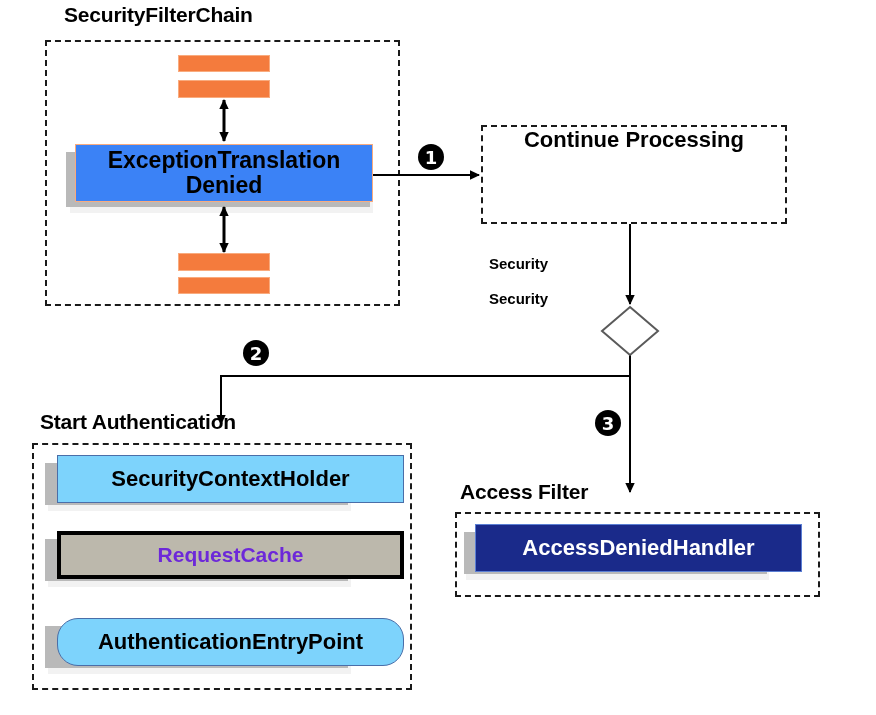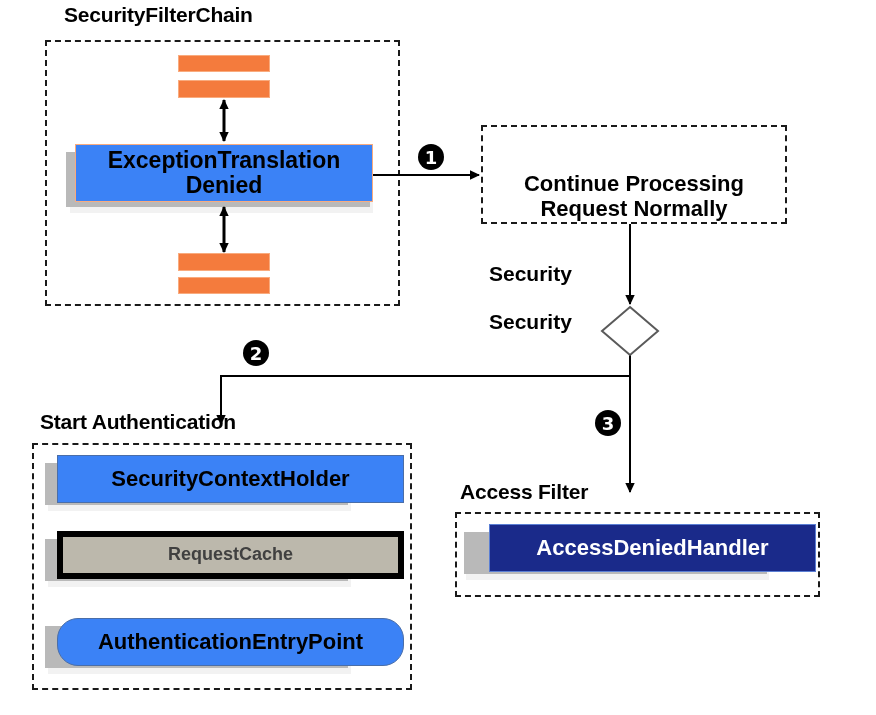--- a/index.html
+++ b/index.html
@@ -61,59 +61,58 @@
     background: #3b82f6;
     border: 1px solid #f9ab7e;
     color: #000000;
     font-size: 23px;
   }
   .node.orange-bar {
     background: #f47b3d;
     border: 1px solid #f9ab7e;
   }
   .node.blue {
-    background: #3b82f6;
+    background: #7dd3fc;
     border: 1px solid #4a6ea8;
     color: #000000;
     font-size: 22px;
   }
   .node.gray {
     background: #bcb8ac;
-    border: 6px solid #000000;
-    color: #404040;
-    font-size: 18px;
+    border: 4px solid #000000;
+    color: #6d28d9;
+    font-size: 21px;
   }
   .node.navy {
     background: #1a2a8a;
     border: 1px solid #5b7fd4;
     color: #ffffff;
     font-size: 22px;
-    margin-left: 14px;
   }
 
   
   .proc-box {
     position: absolute;
     border: 2px dashed #1a1a1a;
     box-sizing: border-box;
     display: flex;
     align-items: center;
-    justify-content: flex-end;
+    justify-content: flex-start;
     text-align: center;
     font-size: 22px;
     font-weight: bold;
     color: #000000;
     line-height: 1.16;
     background: #ffffff;
   }
 
   
   .edge-label {
     position: absolute;
-    font-size: 21px;
+    font-size: 15px;
     font-weight: bold;
     color: #000000;
     line-height: 1.15;
     white-space: pre-line;
   }
 
   
   .badge {
     position: absolute;
     width: 26px;
@@ -185,21 +184,20 @@
   <div class="node orange" style="left:75px; top:144px; width:298px; height:58px; flex-direction:column;">
     <span>ExceptionTranslation</span>
     <span>Denied</span>
   </div>
 
   <div class="node orange-bar" style="left:178px; top:253px; width:92px; height:18px;"></div>
   <div class="node orange-bar" style="left:178px; top:277px; width:92px; height:17px;"></div>
 
   <div class="proc-box" style="left:481px; top:125px; width:306px; height:99px; flex-direction:column;">
     <span>Continue Processing</span>
-    <span>Request Normally</span>
   </div>
 
   <div class="edge-label" style="left:489px; top:238px;">
     <div>Security</div>
     <div>Security</div>
   </div>
 
   <div class="group-title" style="left:40px; top:410px;">Start Authentication</div>
 
   <div class="group-box" style="left:32px; top:443px; width:380px; height:247px;"></div>

